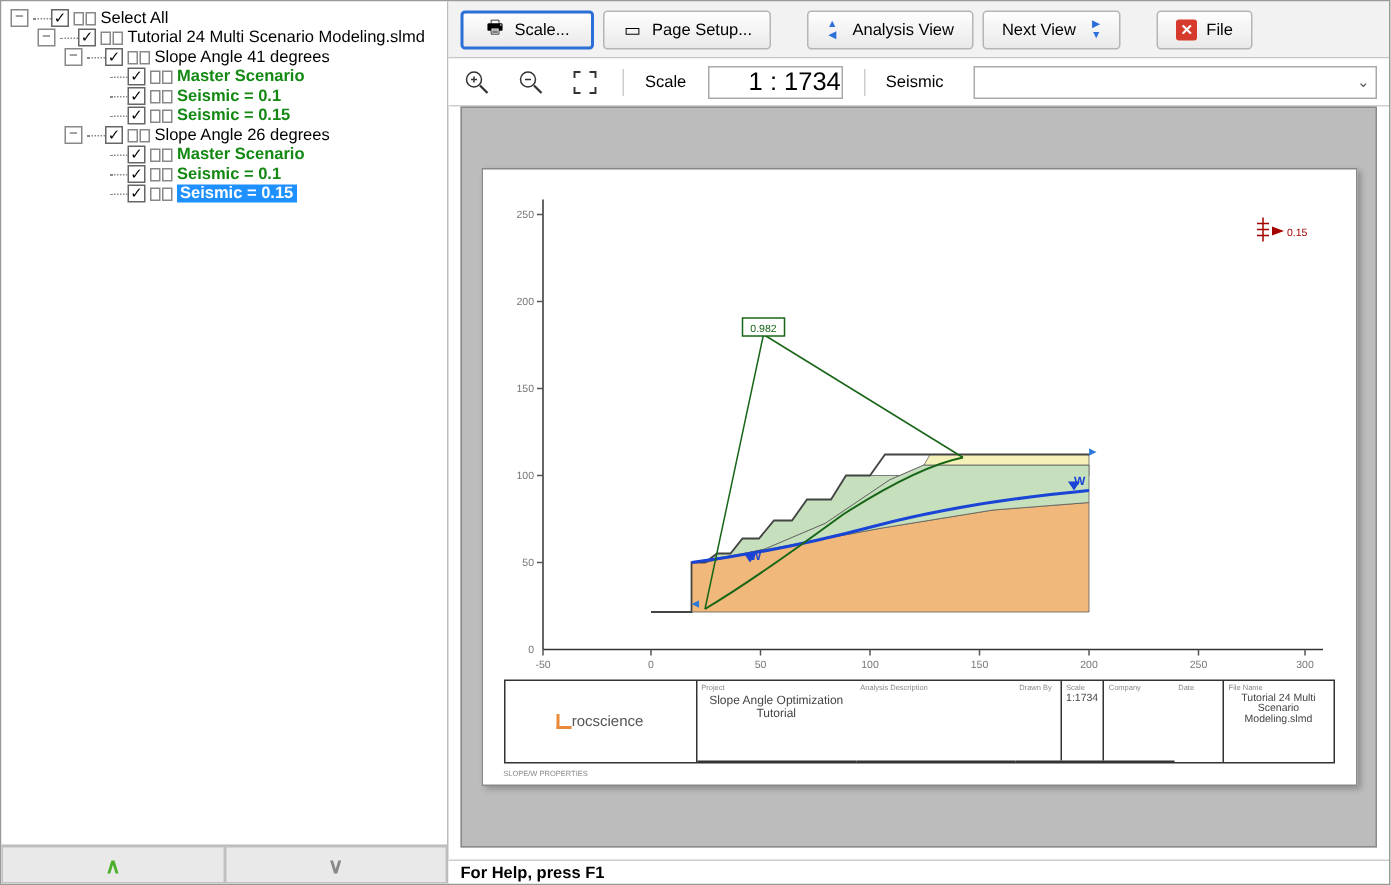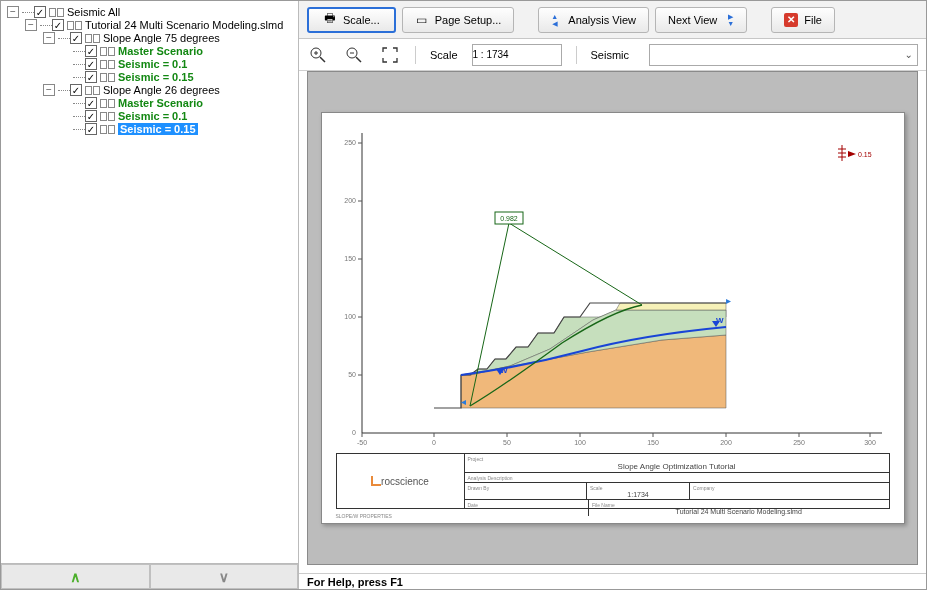--- a/index.html
+++ b/index.html
@@ -30,33 +30,33 @@
   .btn { height: 26px; background: linear-gradient(#fefefe,#e9e9e9); border: 1px solid #b5b5b5; border-radius: 3px; padding: 0 12px; font-size: 11px; display: inline-flex; align-items: center; gap: 6px; cursor: pointer; }
   .btn-primary { border: 2px solid #2b6fd8; padding: 0 14px; }
   .btn-icon { width: 14px; height: 14px; display: inline-flex; align-items: center; justify-content: center; font-size: 12px; }
   .nav-arrows { display: flex; flex-direction: column; font-size: 7px; line-height: 7px; color: #2b6fd8; margin-right: 4px; }
   .close-icon { width: 14px; height: 14px; background: #d63a2c; color: #fff; border-radius: 2px; display: inline-flex; align-items: center; justify-content: center; font-size: 10px; font-weight: bold; }
 
   
   .toolbar-zoom { height: 32px; background: #fff; border-bottom: 1px solid #d0d0d0; display: flex; align-items: center; padding: 0 8px; gap: 14px; font-size: 11px; }
   .zb { width: 22px; height: 22px; display: inline-flex; align-items: center; justify-content: center; cursor: pointer; border: none; background: none; font-size: 14px; }
   .sep { width: 1px; height: 18px; background: #ccc; }
-  .scale-input { width: 90px; height: 22px; border: 1px solid #aaa; background: #fff; text-align: left; font-size: 10px; }
+  .scale-input { width: 90px; height: 22px; border: 1px solid #aaa; background: #fff; text-align: right; font-size: 17px; }
   .preset-box { height: 22px; border: 1px solid #aaa; flex: 1; display: flex; align-items: center; justify-content: flex-end; padding: 0 4px; margin-left: 6px; }
   .dropdown-caret { color: #555; font-size: 10px; }
 
   
   .canvas-area { flex: 1; background: #bcbcbc; display: flex; align-items: center; justify-content: center; overflow: hidden; border: 1px solid #8a8a8a; margin: 0 8px 8px 8px; position: relative; }
   .page { width: 584px; height: 412px; background: #fff; border: 1px solid #888; box-shadow: 2px 2px 4px rgba(0,0,0,.25); position: relative; }
 
   .plot-svg { position: absolute; left: 0; top: 0; }
   .title-block { position: absolute; left: 14px; right: 14px; bottom: 14px; height: 56px; border: 1px solid #333; display: flex; font-size: 7px; }
   .tb-logo { width: 128px; border-right: 1px solid #333; display: flex; align-items: center; justify-content: center; font-size: 10px; color: #555; gap: 0; }
   .tb-logo-sq { width: 10px; height: 10px; border: 2px solid #e98a3a; border-top: none; border-right: none; }
-  .tb-grid { flex: 1; display: flex; flex-direction: column; }
+  .tb-grid { flex: 1; display: flex; flex-direction: row; }
   .tb-row { flex: 1; border-bottom: 1px solid #333; display: flex; }
   .tb-row:last-child { border-bottom: none; }
   .tb-cell { border-right: 1px solid #333; padding: 1px 3px; color: #444; }
   .tb-cell:last-child { border-right: none; }
 
   
   .status-bar { height: 16px; font-size: 11px; padding: 2px 8px; background: #fff; border-top: 1px solid #ccc; font-weight: bold; }
 </style>
 </head>
 <body>
@@ -68,21 +68,21 @@
 
       <div class="tree-node">
         <span class="tree-indent" style="width:4px"></span>
         <span class="expander">−</span>
         <span class="dotline"></span>
         <span class="checkbox">✓</span>
         <span class="doc-icons">
             <span class="doc-icon"></span>
             <span class="doc-icon"></span>
           </span>
-        <span>Seismic All</span>
+        <span>Select All</span>
       </div>
 
       <div class="tree-node">
         <span class="tree-indent" style="width:22px"></span>
         <span class="expander">−</span>
         <span class="dotline"></span>
         <span class="checkbox">✓</span>
         <span class="doc-icons">
             <span class="doc-icon"></span>
             <span class="doc-icon"></span>
@@ -92,21 +92,21 @@
 
       <div class="tree-node">
         <span class="tree-indent" style="width:40px"></span>
         <span class="expander">−</span>
         <span class="dotline"></span>
         <span class="checkbox">✓</span>
         <span class="doc-icons">
             <span class="doc-icon"></span>
             <span class="doc-icon"></span>
           </span>
-        <span>Slope Angle 75 degrees</span>
+        <span>Slope Angle 41 degrees</span>
       </div>
 
       <div class="tree-node">
         <span class="tree-indent" style="width:70px"></span>
         <span class="dotline"></span>
         <span class="checkbox">✓</span>
         <span class="doc-icons">
             <span class="doc-icon"></span>
             <span class="doc-icon"></span>
           </span>

